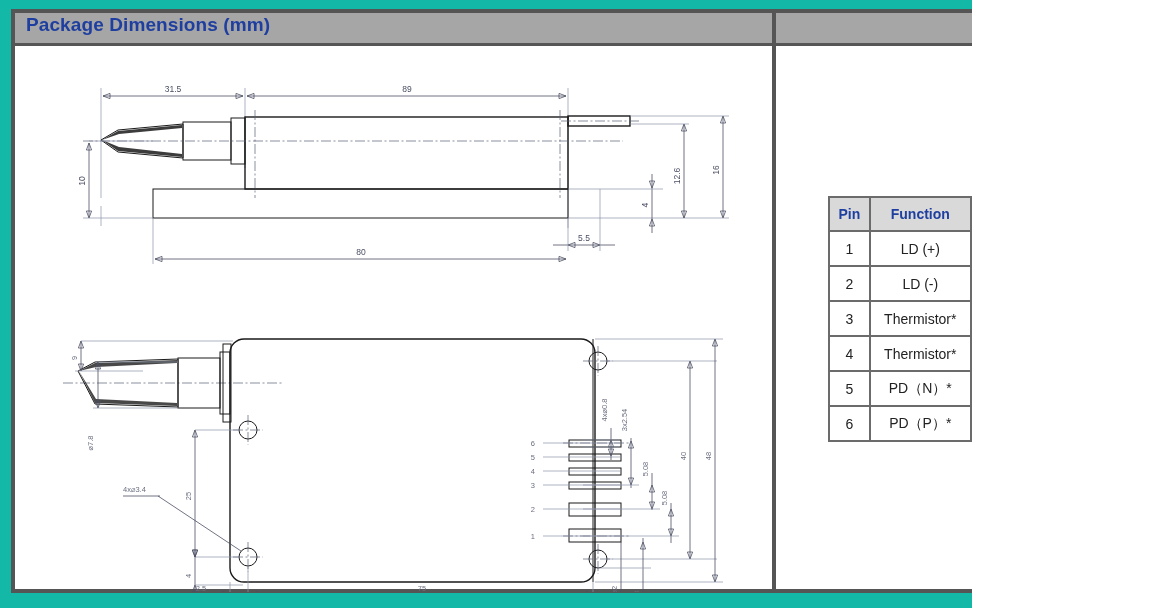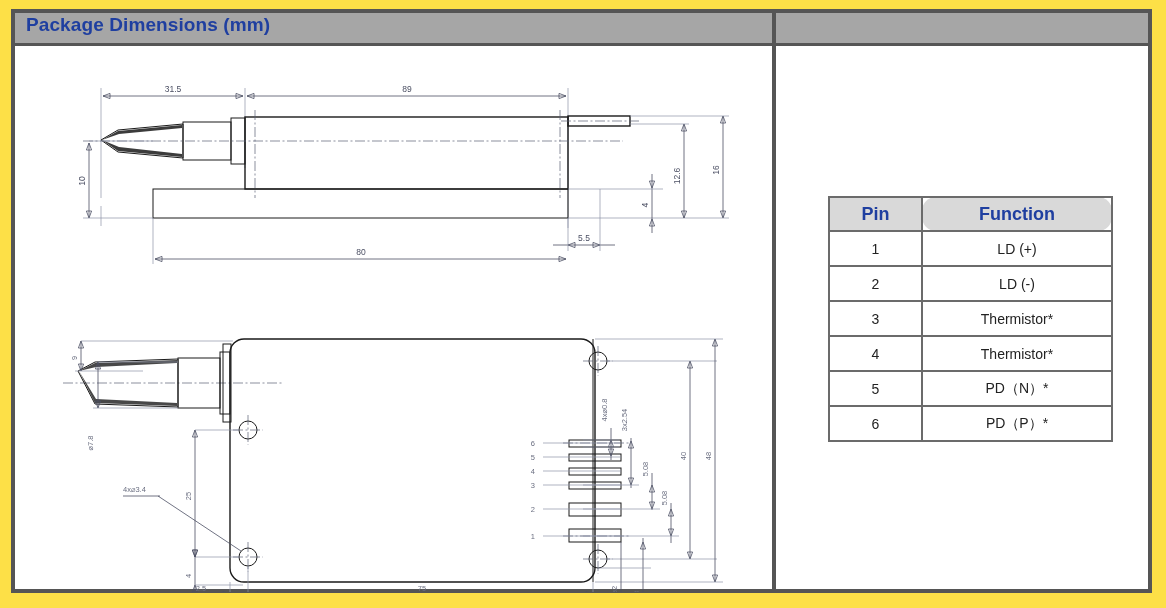--- a/index.html
+++ b/index.html
@@ -3,24 +3,25 @@
 <meta charset="utf-8">
 <style>
   html, body {
     margin: 0;
     padding: 0;
     background: #ffffff;
     font-family: "Liberation Sans", sans-serif;
   }
   #root {
     position: relative;
-    width: 1166px;
+    width: 952px;
     height: 608px;
-    background: #fde047;
+    background: #14b8a6;
     overflow: hidden;
+    padding-left: 20px;
   }
 
   
   .outer-frame {
     position: absolute;
     left: 11px;
     top: 9px;
     width: 1141px;
     height: 584px;
     border: 4px solid #555555;
@@ -72,25 +73,25 @@
     font-size: 14px;
     color: #222222;
     font-weight: normal;
     height: 35px;
     box-sizing: border-box;
   }
   .pin-table th {
     background: #d9d9d9;
     color: #1f3fa0;
     font-weight: bold;
-    font-size: 18px;
+    font-size: 14px;
     height: 34px;
   }
   .pin-table .c-pin  { width: 93px; }
-  .pin-table .c-func { width: 190px; border-radius: 14px; }
+  .pin-table .c-func { width: 190px; }
 
   
   .drawing {
     position: absolute;
     left: 23px;
     top: 48px;
     width: 756px;
     height: 544px;
   }
   .drawing svg { display: block; }

